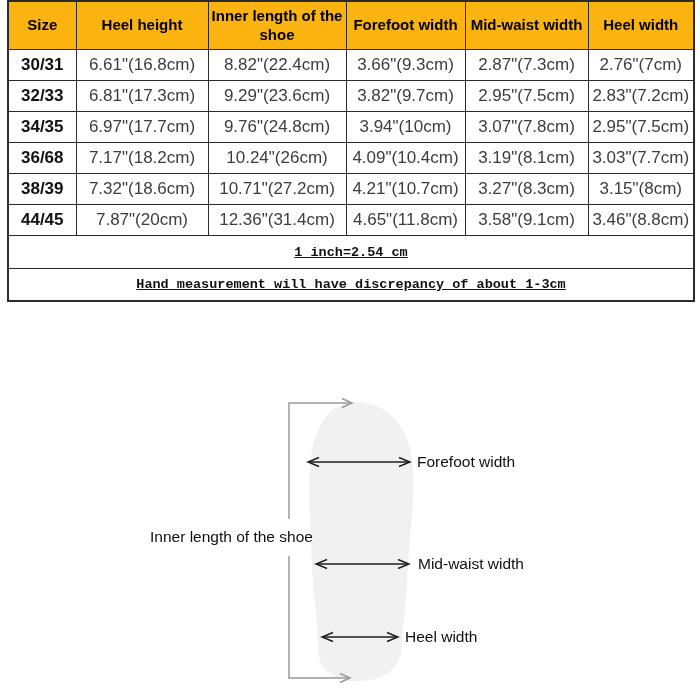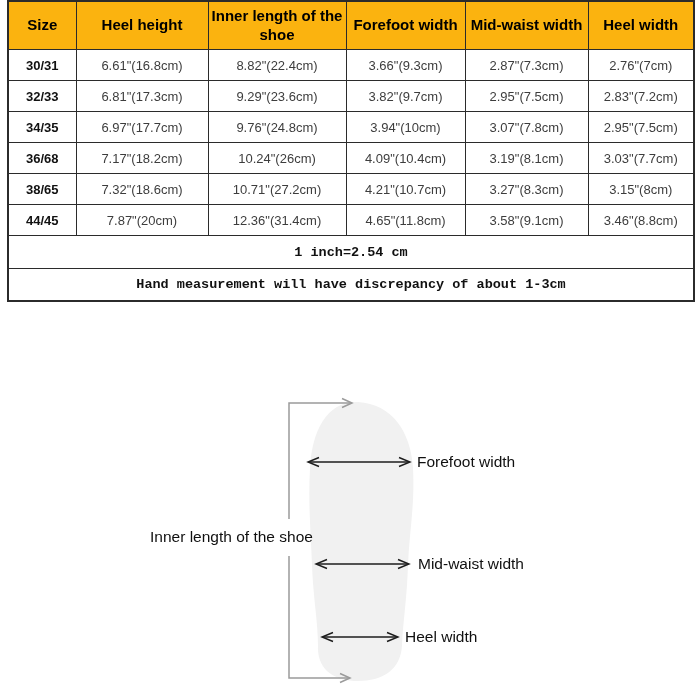--- a/index.html
+++ b/index.html
@@ -14,26 +14,26 @@
   }
   .size-chart th, .size-chart td {
     border:1px solid #2b2b2b; text-align:center; vertical-align:middle;
     padding:0 2px; overflow:hidden;
   }
   .size-chart th {
     background:#FBB30F; color:#000000; font-weight:bold;
     font-size:15px; line-height:1.25; height:47px;
   }
   .size-chart td {
-    height:30px; font-size:13px; color:#3d3d3d; font-weight:normal;
+    height:30px; font-size:17px; color:#3d3d3d; font-weight:normal;
   }
   .size-chart td.size-cell { font-weight:bold; color:#111111; }
   .size-chart tr.note-row td {
     font-family:"Liberation Mono", monospace; font-weight:bold;
-    font-size:13.5px; color:#111111; height:31px; letter-spacing:0px;
+    font-size:13.5px; color:#111111; height:31px; letter-spacing:0px;text-decoration:underline;
   }
   .diagram { position:absolute; left:0; top:390px; width:700px; height:310px; }
   .diagram svg { position:absolute; left:0; top:0; }
   .dlabel {
     position:absolute; font-size:15.5px; color:#101010; white-space:nowrap;
     line-height:18px;
   }
   .lbl-inner   { left:150px; top:528px; }
   .lbl-forefoot{ left:417px; top:453px; }
   .lbl-midwaist{ left:418px; top:555px; }
@@ -90,21 +90,21 @@
       </tr>
       <tr>
         <td class="size-cell">36/68</td>
         <td>7.17"(18.2cm)</td>
         <td>10.24"(26cm)</td>
         <td>4.09"(10.4cm)</td>
         <td>3.19"(8.1cm)</td>
         <td>3.03"(7.7cm)</td>
       </tr>
       <tr>
-        <td class="size-cell">38/65</td>
+        <td class="size-cell">38/39</td>
         <td>7.32"(18.6cm)</td>
         <td>10.71"(27.2cm)</td>
         <td>4.21"(10.7cm)</td>
         <td>3.27"(8.3cm)</td>
         <td>3.15"(8cm)</td>
       </tr>
       <tr>
         <td class="size-cell">44/45</td>
         <td>7.87"(20cm)</td>
         <td>12.36"(31.4cm)</td>

